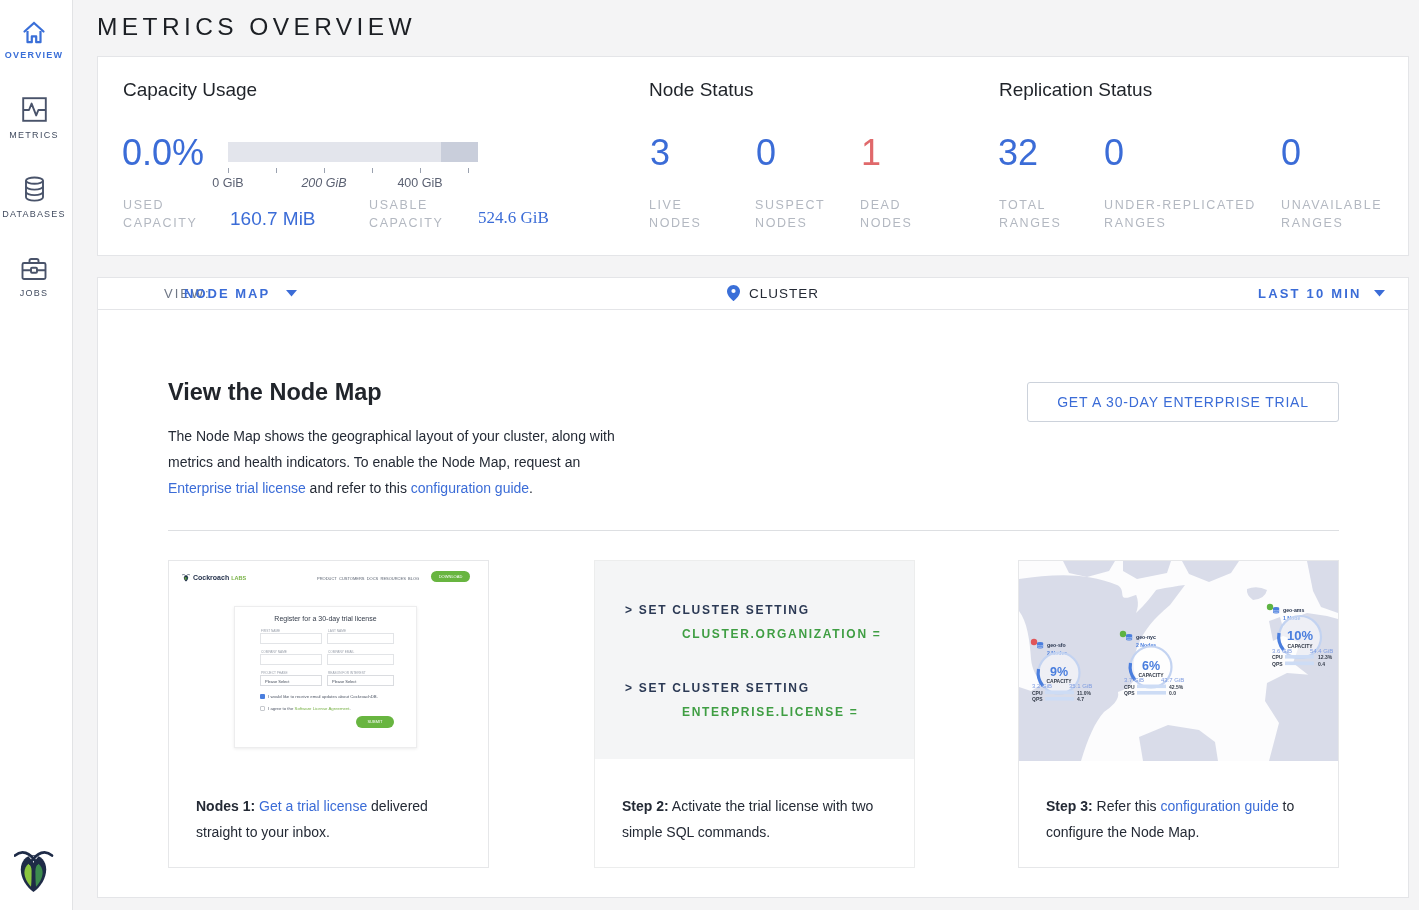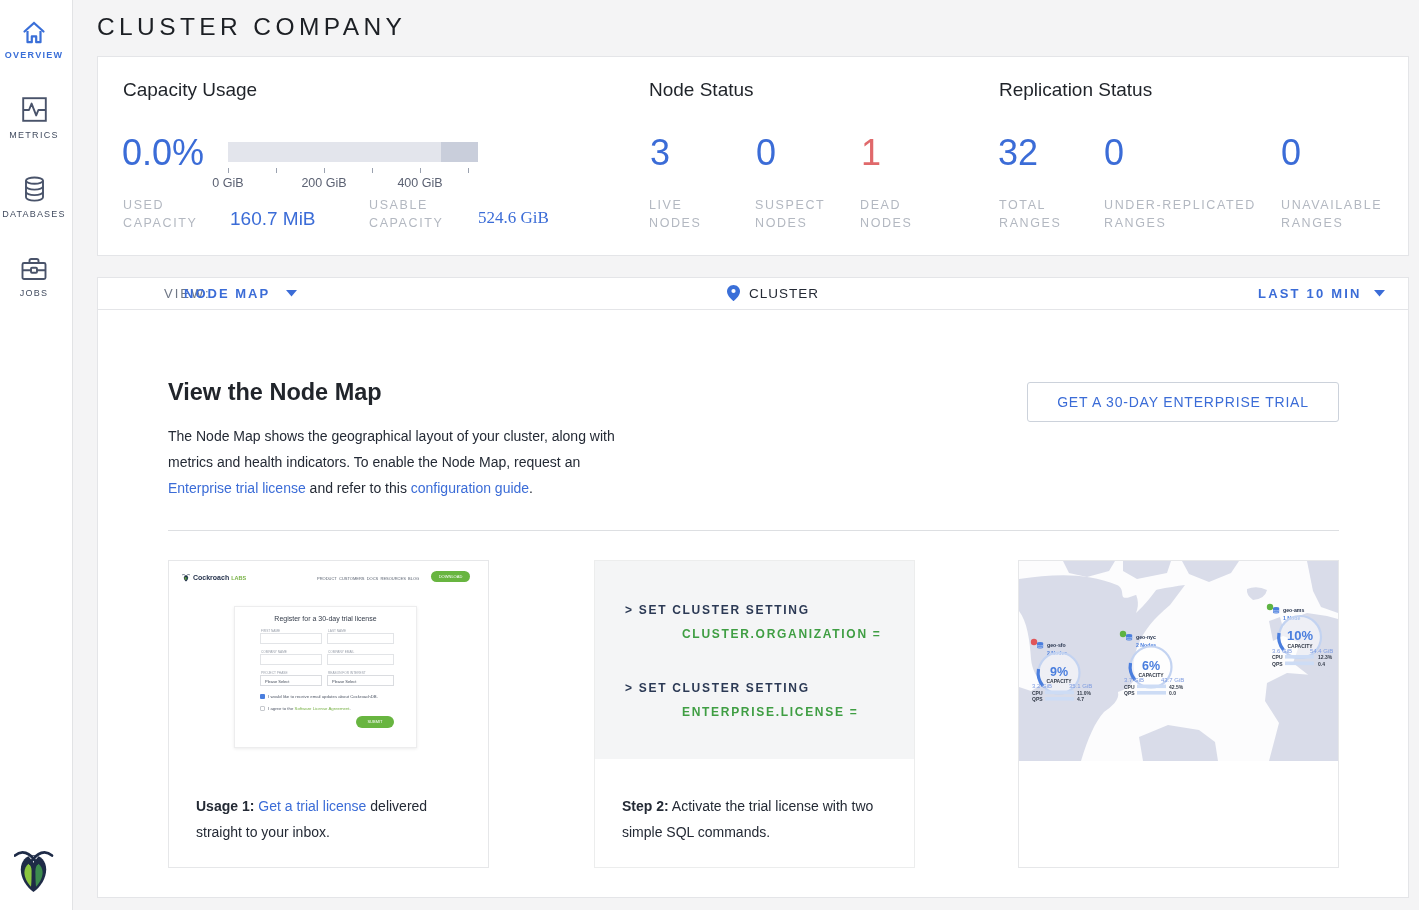--- a/index.html
+++ b/index.html
@@ -56,37 +56,37 @@
       <path d="M19.5,9 C12,9 6.8,15.5 6.8,23.5 C6.8,32.5 12.5,41 19.5,46 C26.5,41 32.2,32.5 32.2,23.5 C32.2,15.5 27,9 19.5,9 Z" fill="#1e2b47"></path>
       <path d="M14.2,9.8 L24.8,9.8 L19.5,16.8 Z" fill="#fff"></path>
       <path d="M17.6,25 C17.6,21.8 16.6,19.4 14.6,17.8 C12,20 10.4,23 10.4,26.4 C10.4,31.2 13.2,36.6 17,40.8 C17.5,36.4 17.6,29 17.6,25 Z" fill="#8bc63f"></path>
       <path d="M21.4,25 C21.4,21.8 22.4,19.4 24.4,17.8 C27,20 28.6,23 28.6,26.4 C28.6,31.2 25.8,36.6 22,40.8 C21.5,36.4 21.4,29 21.4,25 Z" fill="#3c8b4e"></path>
       <path d="M1,9.5 C7.5,3.8 15.5,5.5 23,17.5" stroke="#1e2b47" stroke-width="2.7" fill="none" stroke-linecap="round"></path>
       <path d="M38,9.5 C31.5,3.8 23.5,5.5 16,17.5" stroke="#1e2b47" stroke-width="2.7" fill="none" stroke-linecap="round"></path>
     </svg>
   </div>
 </div>
 
-<div class="abs" style="left:97px;top:13px;font-size:24.5px;font-weight:normal;letter-spacing:4.4px;color:#1c1f24;">CLUSTER COMPANY</div>
+<div class="abs" style="left:97px;top:13px;font-size:24.5px;font-weight:normal;letter-spacing:4.4px;color:#1c1f24;">METRICS OVERVIEW</div>
 
 <div class="abs" style="left:97px;top:56px;width:1312px;height:200px;background:#fff;border:1px solid #e4e5e8;"></div>
 
 <div class="abs" style="left:123px;top:79px;font-size:19px;color:#1f2329;">Capacity Usage</div>
 <div class="abs bignum" style="left:122px;top:132px;">0.0%</div>
 <div class="abs" style="left:228px;top:142px;width:250px;height:20px;background:#e3e5ec;"></div>
 <div class="abs" style="left:441px;top:142px;width:37px;height:20px;background:#c9cedb;"></div>
 
 <div class="abs" style="left:228px;top:168px;width:1px;height:5px;background:#9aa1af;"></div>
 <div class="abs" style="left:276px;top:168px;width:1px;height:5px;background:#9aa1af;"></div>
 <div class="abs" style="left:324px;top:168px;width:1px;height:5px;background:#9aa1af;"></div>
 <div class="abs" style="left:372px;top:168px;width:1px;height:5px;background:#9aa1af;"></div>
 <div class="abs" style="left:420px;top:168px;width:1px;height:5px;background:#9aa1af;"></div>
 <div class="abs" style="left:468px;top:168px;width:1px;height:5px;background:#9aa1af;"></div>
 <div class="abs" style="left:178px;top:176px;width:100px;text-align:center;font-size:12.5px;color:#5c6273;">0 GiB</div>
-<div class="abs" style="left:274px;top:176px;width:100px;text-align:center;font-size:12.5px;color:#5c6273;">200 GiB</div>
+<div class="abs" style="left:274px;top:176px;width:100px;text-align:center;font-size:12.5px;color:#5c6273;font-style:italic;">200 GiB</div>
 <div class="abs" style="left:370px;top:176px;width:100px;text-align:center;font-size:12.5px;color:#5c6273;">400 GiB</div>
 
 <div class="abs lbl" style="left:123px;top:196px;">USED<br>CAPACITY</div>
 <div class="abs blue" style="left:230px;top:208px;font-size:19px;">160.7 MiB</div>
 <div class="abs lbl" style="left:369px;top:196px;">USABLE<br>CAPACITY</div>
 <div class="abs blue" style="left:478px;top:208px;font-size:17px;font-family:Liberation Serif, serif;">524.6 GiB</div>
 
 <div class="abs" style="left:649px;top:79px;font-size:19px;color:#1f2329;">Node Status</div>
 <div class="abs bignum" style="left:650px;top:132px;">3</div>
 <div class="abs bignum" style="left:756px;top:132px;">0</div>
@@ -164,21 +164,21 @@
       <div class="abs" style="left:93px;top:64px;font-size:3.2px;color:#9aa0ab;">REASON FOR INTEREST</div>
       <div class="abs" style="left:25px;top:68px;width:62px;height:11px;border:1px solid #dadce0;font-size:4px;color:#434b59;line-height:11px;padding-left:4px;">Please Select</div>
       <div class="abs" style="left:92px;top:68px;width:67px;height:11px;border:1px solid #dadce0;font-size:4px;color:#434b59;line-height:11px;padding-left:4px;">Please Select</div>
       <div class="abs" style="left:25px;top:87px;width:4.5px;height:4.5px;background:#4a7ede;border-radius:1px;"></div>
       <div class="abs" style="left:33px;top:86.5px;font-size:4.3px;color:#4d5564;">I would like to receive email updates about CockroachDB.</div>
       <div class="abs" style="left:25px;top:99px;width:4.5px;height:4.5px;border:0.5px solid #c6c9ce;border-radius:1px;"></div>
       <div class="abs" style="left:33px;top:98.5px;font-size:4.3px;color:#4d5564;">I agree to the <span style="color:#76b043;">Software License Agreement</span>.</div>
       <div class="abs" style="left:121px;top:109px;width:38px;height:12px;background:#68b540;border-radius:6px;color:#fff;font-size:4px;text-align:center;line-height:12px;">SUBMIT</div>
     </div>
   </div>
-  <div class="abs" style="left:27px;top:232px;font-size:14px;line-height:26px;color:#242a35;width:273px;"><b>Usage 1:</b> <span class="blue">Get a trial license</span> delivered straight to your inbox.</div>
+  <div class="abs" style="left:27px;top:232px;font-size:14px;line-height:26px;color:#242a35;width:273px;"><b>Nodes 1:</b> <span class="blue">Get a trial license</span> delivered straight to your inbox.</div>
 </div>
 
 <div class="abs" style="left:594px;top:560px;width:321px;height:308px;background:#fff;border:1px solid #eceded;">
   <div class="abs" style="left:0;top:0;width:319px;height:198px;background:#f4f5f6;"></div>
 
   <div class="abs" style="left:30px;top:42px;font-size:12px;font-weight:bold;letter-spacing:1.7px;color:#2c3a55;">&gt; SET CLUSTER SETTING</div>
   <div class="abs" style="left:87px;top:66px;font-size:12px;font-weight:bold;letter-spacing:1.7px;color:#3f9e43;">CLUSTER.ORGANIZATION =</div>
   <div class="abs" style="left:30px;top:120px;font-size:12px;font-weight:bold;letter-spacing:1.7px;color:#2c3a55;">&gt; SET CLUSTER SETTING</div>
   <div class="abs" style="left:87px;top:144px;font-size:12px;font-weight:bold;letter-spacing:1.7px;color:#3f9e43;">ENTERPRISE.LICENSE =</div>
   <div class="abs" style="left:27px;top:232px;font-size:14px;line-height:26px;color:#242a35;width:285px;"><b>Step 2:</b> Activate the trial license with two simple SQL commands.</div>
@@ -282,13 +282,14 @@
         <text x="291" y="91.5" font-size="6" fill="#7d9be0">54.4 GiB</text>
         <text x="253" y="98" font-size="5" font-weight="bold" fill="#333b49">CPU</text>
         <rect x="266" y="94" width="29" height="3.6" fill="#cddcf5"></rect>
         <text x="299" y="98" font-size="5" font-weight="bold" fill="#333b49">12.3%</text>
         <text x="253" y="104.5" font-size="5" font-weight="bold" fill="#333b49">QPS</text>
         <rect x="266" y="100.5" width="29" height="3.6" fill="#cddcf5"></rect>
         <text x="299" y="104.5" font-size="5" font-weight="bold" fill="#333b49">0.4</text>
       </g>
     </svg>
   </div>
+  <div class="abs" style="left:27px;top:232px;font-size:14px;line-height:26px;color:#242a35;width:280px;"><b>Step 3:</b> Refer this <span class="blue">configuration guide</span> to configure the Node Map.</div>
 </div>
 
 </body></html>

